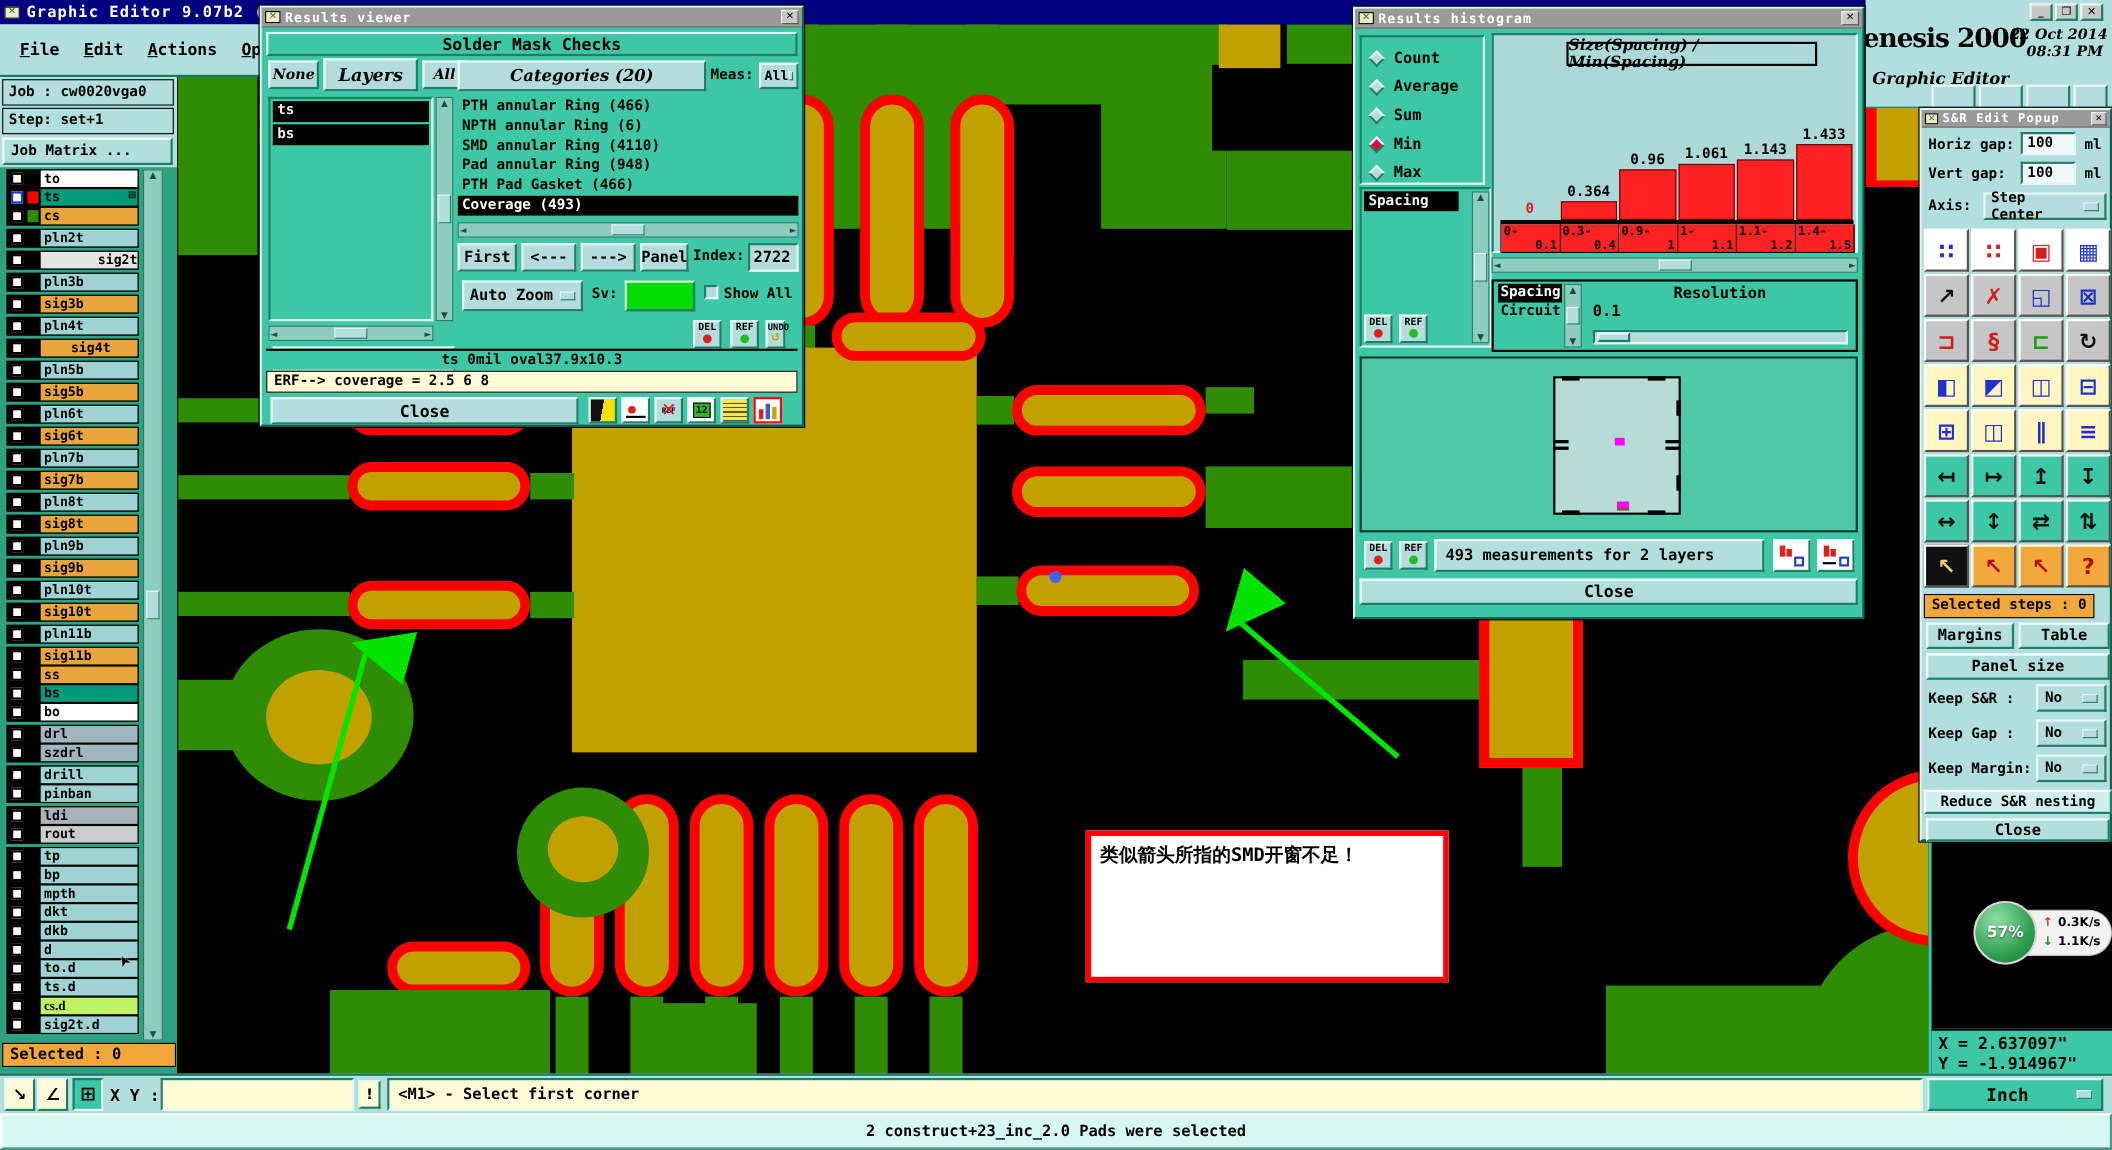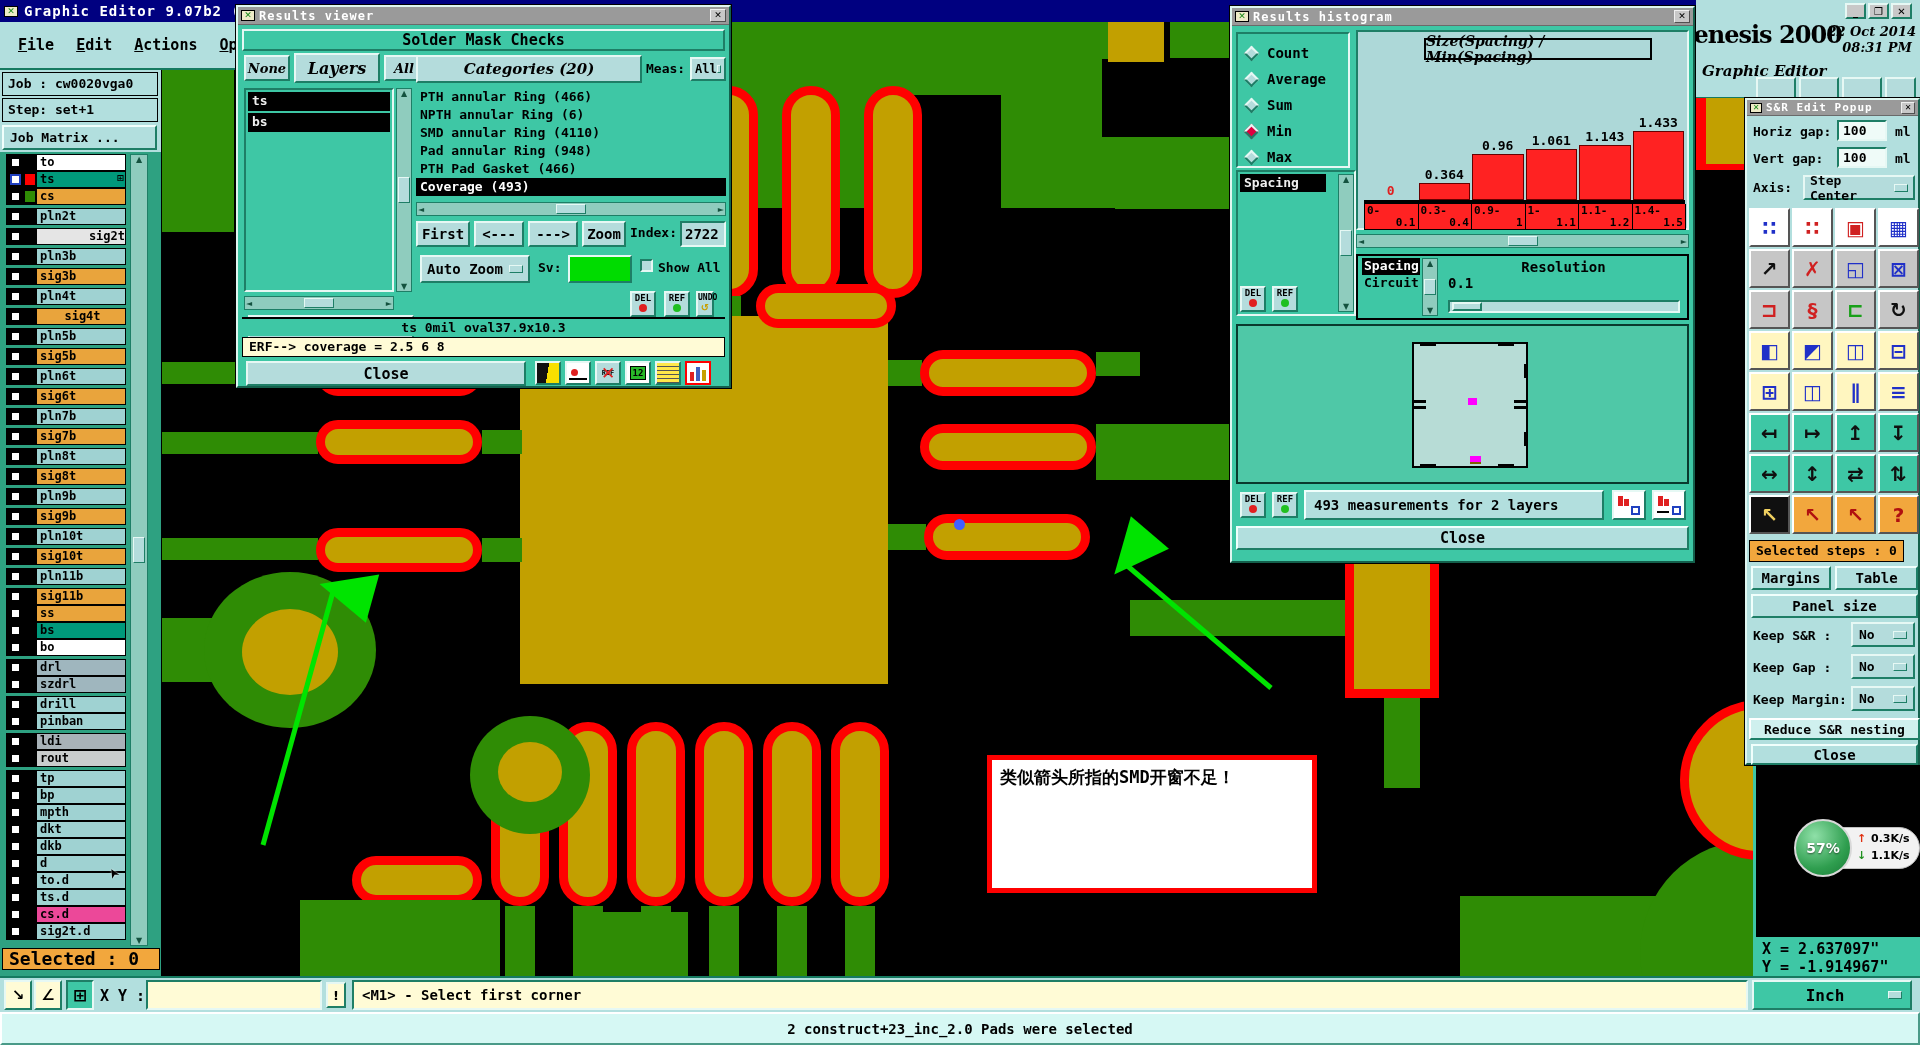--- a/index.html
+++ b/index.html
@@ -529,39 +529,39 @@
         </span>
         <span class="lname" style="background: rgb(159, 210, 210);">ts.d</span>
       </div>
       <div class="lrow">
         <span class="cbwrap">
           <span class="cbin"></span>
         </span>
         <span class="sw">
           <span class="swin"></span>
         </span>
-        <span class="lname" style="background: #ec4899;">cs.d</span>
+        <span class="lname" style="background: #bef264; font-family: Liberation Serif, serif;">cs.d</span>
       </div>
       <div class="lrow">
         <span class="cbwrap">
           <span class="cbin"></span>
         </span>
         <span class="sw">
           <span class="swin"></span>
         </span>
         <span class="lname" style="background: rgb(159, 210, 210);">sig2t.d</span>
       </div>
     </div>
   <div class="abs vs" style="left:130px;top:2px;width:18px;height:792px">
     <span class="glyph">▲</span>
     <div class="thumbv"></div>
     <span class="glyph">▼</span>
   </div>
   <span class="abs glyph" style="left:108px;top:714px;font-size:13px;transform:rotate(-120deg);text-shadow:0 0 2px #fff">➤</span>
-  <div class="abs" style="left:2px;top:796px;width:158px;height:22px;background:var(--orange);border:1px solid #000;line-height:20px;padding-left:6px;font-size:18px">Selected : 0</div>
+  <div class="abs" style="left:2px;top:796px;width:158px;height:22px;background:var(--orange);border:1px solid #000;line-height:20px;padding-left:6px;font-size:14px">Selected : 0</div>
 </div>
 
 <div class="abs dlg" style="left:236px;top:5px;width:495px;height:383px;z-index:20">
   <div class="tbar" style="height:18px">
     <span class="ticon glyph">✕</span>
     <span class="ttl">Results viewer</span>
     <span class="xbtn glyph">✕</span>
   </div>
   <div class="abs raised" style="left:4px;top:22px;width:483px;height:22px;text-align:center;font-size:15px;line-height:18px;background:var(--teal)">Solder Mask Checks</div>
 
@@ -602,21 +602,21 @@
       <div class="cat sel">Coverage (493)</div>
     </div>
   <div class="abs hs" style="left:178px;top:195px;width:310px;height:14px">
     <span class="glyph">◄</span>
       <div class="thumbh"></div>
       <span class="glyph">►</span>
   </div>
   <div class="abs raised ctr" style="left:178px;top:214px;width:54px;height:26px;font-size:14px">First</div>
   <div class="abs raised ctr" style="left:236px;top:214px;width:50px;height:26px;font-size:14px">&lt;---</div>
   <div class="abs raised ctr" style="left:290px;top:214px;width:50px;height:26px;font-size:14px">---&gt;</div>
-  <div class="abs raised ctr" style="left:344px;top:214px;width:44px;height:26px;font-size:14px">Zoom</div>
+  <div class="abs raised ctr" style="left:344px;top:214px;width:44px;height:26px;font-size:14px">Panel</div>
   <span class="abs" style="left:392px;top:218px;font-size:13px">Index:</span>
   <div class="abs inset" style="left:442px;top:214px;width:46px;height:26px;background:var(--panel);font-size:14px;line-height:22px;padding-left:3px">2722</div>
   <div class="abs raised flex" style="left:182px;top:248px;width:110px;height:28px;padding:0 5px;font-size:14px">
     <span style="flex:1">Auto Zoom</span>
       <span class="ddash"></span>
   </div>
   <span class="abs" style="left:300px;top:253px;font-size:13px">Sv:</span>
   <div id="sv-swatch" class="abs raised" style="left: 330px; top: 248px; width: 64px; height: 28px; background: rgb(0, 220, 0);"></div>
   <div class="abs cbx" style="left:402px;top:252px"></div>
   <span class="abs" style="left:420px;top:253px;font-size:13px">Show All</span>

